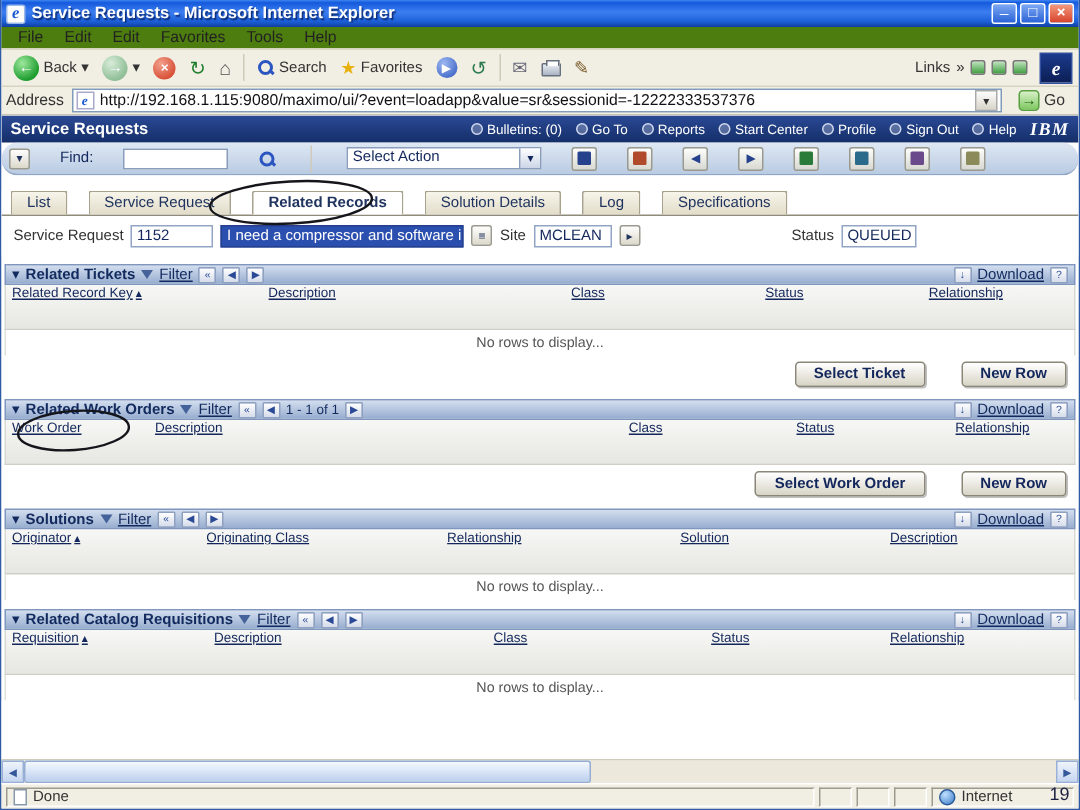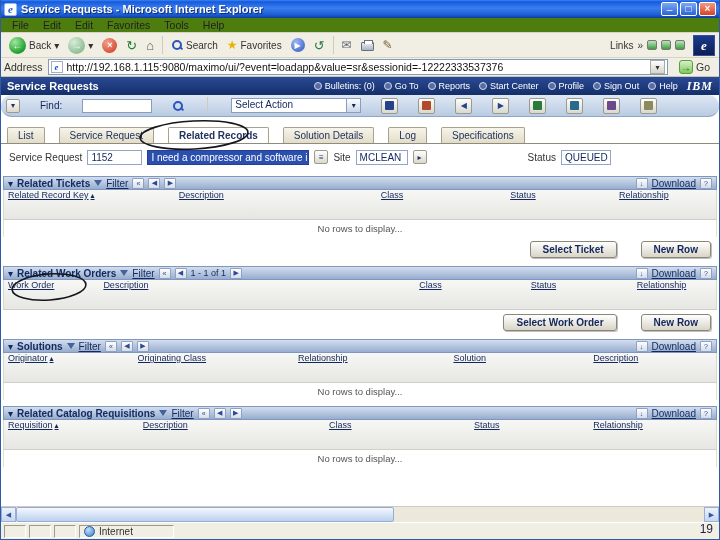--- a/index.html
+++ b/index.html
@@ -481,20 +481,24 @@
 
     <div class="hscroll">
       <span class="sbtn g-arl"></span>
       <span class="strack">
         <span class="sthumb"></span>
       </span>
       <span class="sbtn g-arr"></span>
     </div>
 
     <div class="statusbar">
+      <span class="spanel done-panel">
+        <span class="icon-page"></span>
+        <span>Done</span>
+      </span>
       <span class="spanel small-panel"></span>
       <span class="spanel small-panel"></span>
       <span class="spanel small-panel"></span>
       <span class="spanel inet-panel">
         <span class="icon-globe"></span>
         <span>Internet</span>
       </span>
     </div>
   </div>
 

